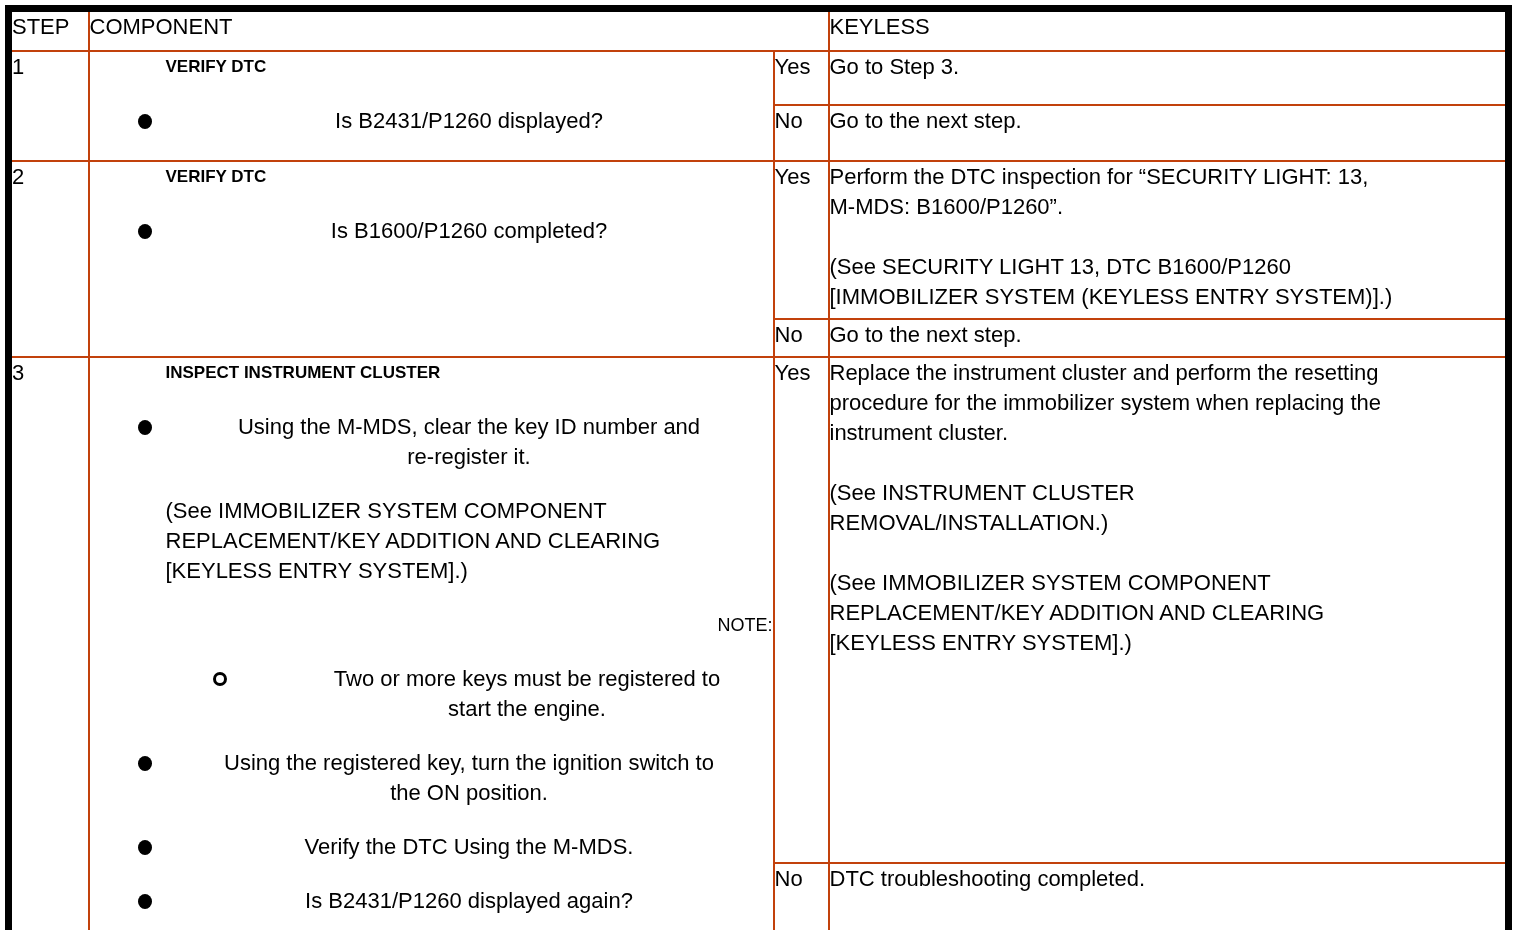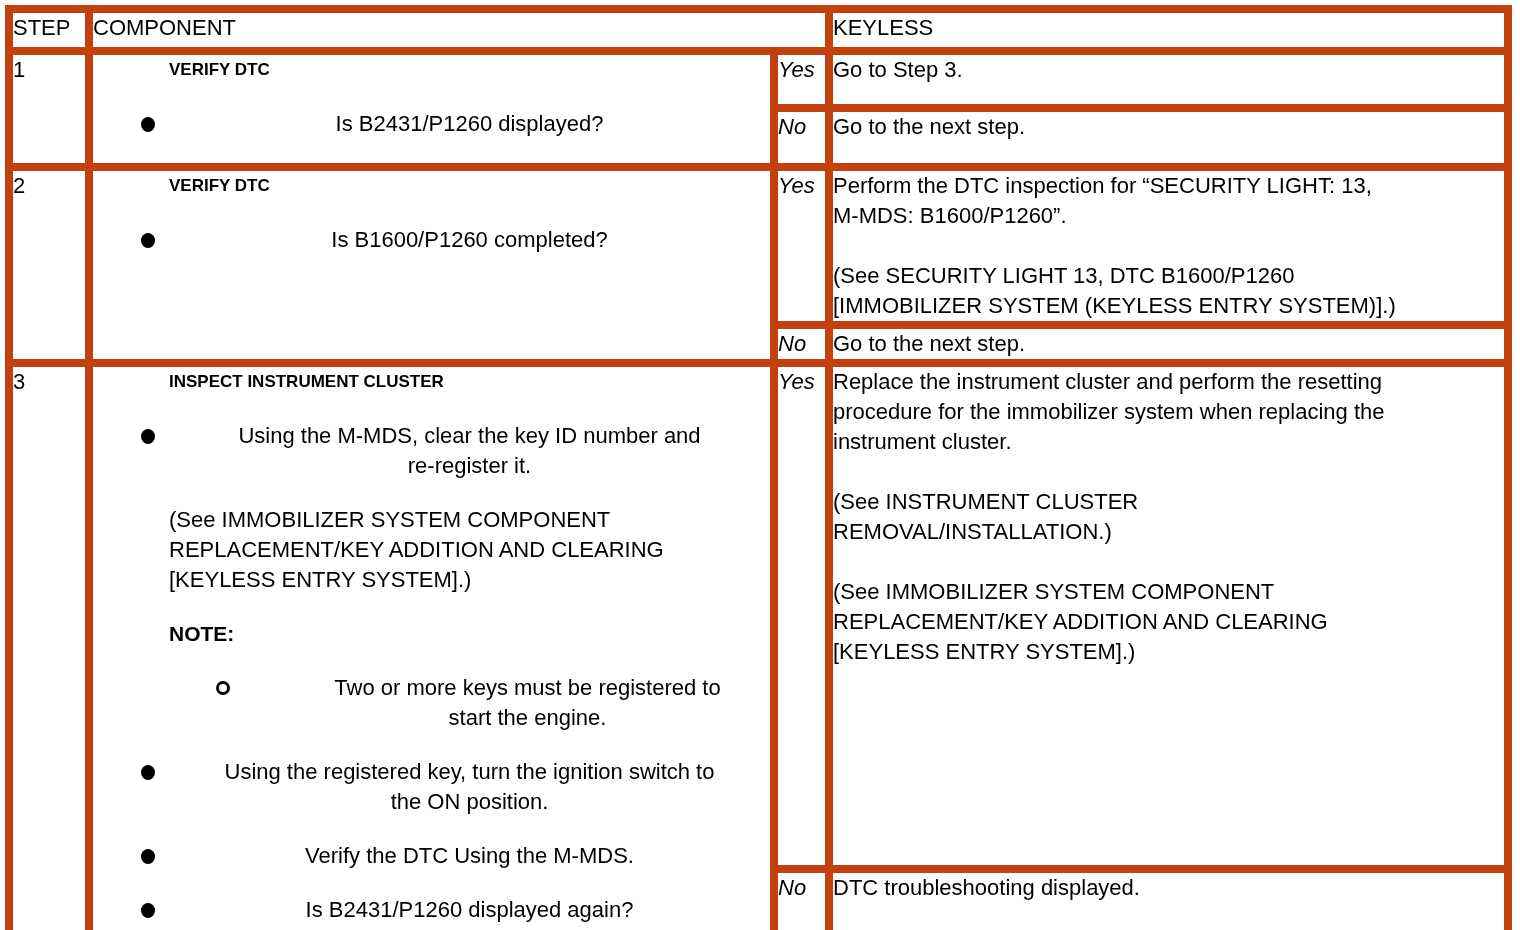--- a/index.html
+++ b/index.html
@@ -16,51 +16,52 @@
     position: absolute;
     left: 5px;
     top: 5px;
     width: 1507px;
     height: 920px;
     border-collapse: collapse;
     border: 7px solid #000;
     table-layout: fixed;
   }
   table.ts td, table.ts th {
-    border: 8px solid #c2410c;
+    border: 2px solid #c2410c;
     padding: 0;
     vertical-align: top;
     font-size: 22px;
     line-height: 30px;
     font-weight: normal;
     text-align: left;
     margin-top: 38px;
   }
   th.hdr {
     font-size: 25px;
     line-height: 26px;
     font-weight: bold;
     text-align: center;
     vertical-align: middle;
     padding: 4px 2px;
   }
   td.step-cell { padding: 8px 2px 0 8px; font-size: 23px; }
-  td.yn-cell   { padding: 9px 2px 0 6px; font-style: italic; }
+  td.yn-cell   { padding: 9px 2px 0 6px; }
   td.act-cell  { padding: 9px 14px 0 7px; }
   td.insp-cell { padding: 9px 16px 0 0; }
   .pre { white-space: pre-line; }
   .ins-head {
     margin: 0 0 24px 76px;
     font-weight: bold;
     font-size: 17px;
   }
   .ins-note {
     margin: 0 0 24px 76px;
-    font-weight: bold;
-    font-size: 21px;
+    font-weight: normal;
+    font-size: 18px;
+    text-align: right;
   }
   .ins-para { margin: 0 0 24px 76px; }
   .ins-bullet {
     display: flex;
     margin: 0 0 24px 48px;
   }
   .ins-bullet .mk { flex: 0 0 28px; }
   .ins-sub {
     display: flex;
     margin: 0 0 24px 123px;
@@ -196,17 +197,17 @@
 
 (See INSTRUMENT CLUSTER
 REMOVAL/INSTALLATION.)
 
 (See IMMOBILIZER SYSTEM COMPONENT
 REPLACEMENT/KEY ADDITION AND CLEARING
 [KEYLESS ENTRY SYSTEM].)</span></td>
     </tr>
     <tr>
       <td class="yn-cell">No</td>
-      <td class="act-cell"><span class="pre">DTC troubleshooting displayed.</span></td>
+      <td class="act-cell"><span class="pre">DTC troubleshooting completed.</span></td>
     </tr>
   </tbody>
     </table>
 </div>
 
 </body></html>

